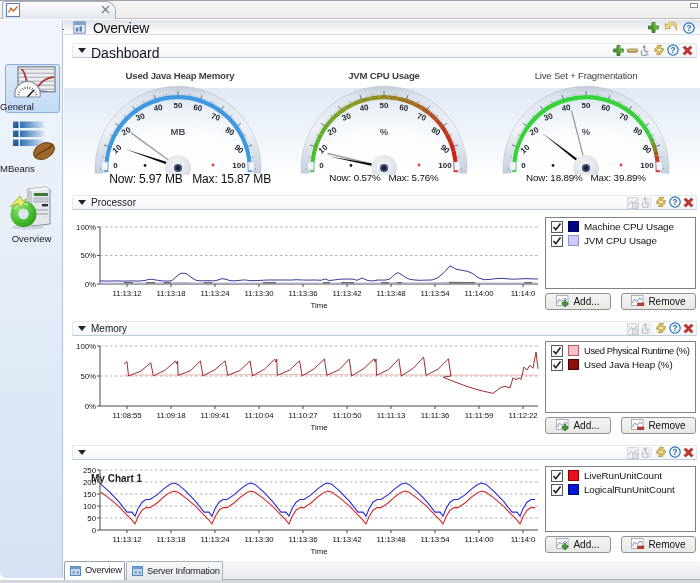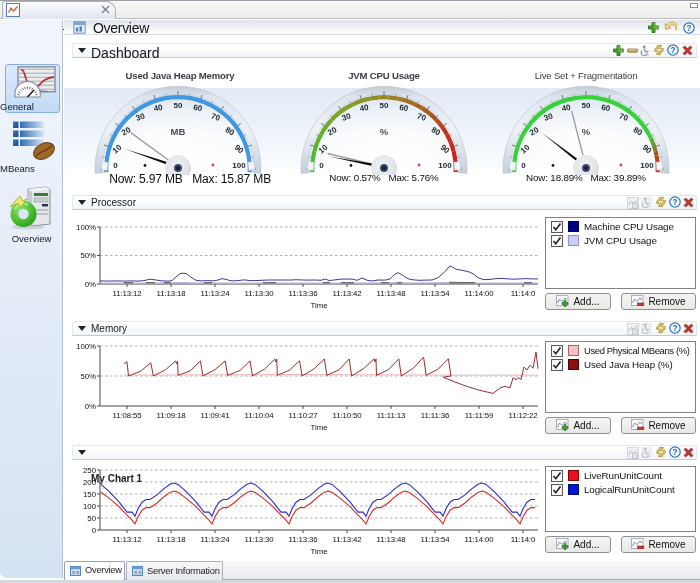--- a/index.html
+++ b/index.html
@@ -541,21 +541,21 @@
     <text x="247.0" y="92.0" font-size="7.8" fill="#111" text-anchor="middle">Time</text>
     <polyline points="52.0,37.1 228.0,36.5 368.0,37.1 466.0,37.1" fill="none" stroke="#eeb8b8" stroke-width="1"></polyline>
     <polyline points="52.0,26.0 55.0,23.6 56.5,38.0 68.7,33.2 78.8,24.8 81.3,38.0 93.5,31.8 103.6,23.0 104.6,26.0 105.6,23.0 106.1,37.4 118.3,32.8 128.4,22.9 130.9,38.0 143.1,31.5 153.2,22.9 155.7,37.4 167.9,32.5 178.0,22.9 180.5,38.0 192.7,31.1 202.8,21.1 203.8,24.1 204.8,21.1 205.3,37.4 217.5,32.1 227.6,22.8 230.1,38.0 242.3,30.7 252.4,21.0 254.9,37.4 267.1,31.8 277.2,21.0 279.7,38.0 291.9,30.4 302.0,20.9 303.0,23.9 304.0,20.9 304.5,37.4 316.7,31.4 326.8,20.9 329.3,38.0 341.5,30.0 351.6,19.1 354.1,37.4 366.3,31.0 376.4,20.8 378.9,38.0 371.0,39.2 383.0,44.0 396.0,48.8 408.0,52.4 421.0,55.4 428.0,50.0 433.0,48.2 438.0,50.0 441.0,39.8 444.0,41.6 447.0,39.8 449.0,41.6 452.0,29.0 455.0,32.0 458.0,27.2 461.0,30.2 464.0,14.0 466.0,30.8" fill="none" stroke="#9c2e2e" stroke-width="1"></polyline>
   </svg>
 <div style="position:absolute;left:545px;top:341px;width:151px;height:72px;background:#fff;border:1px solid #7f8389"></div>
 <svg width="12" height="12" style="position:absolute;left:551px;top:345px" viewBox="0 0 12 12">
     <rect x="0.5" y="0.5" width="11" height="11" fill="#fff" stroke="#565a60" stroke-width="1.1"></rect>
     <polyline points="2.5,6 4.8,8.7 9.5,2.6" fill="none" stroke="#21252b" stroke-width="1.7"></polyline>
   </svg>
 <div style="position:absolute;left:568px;top:345px;width:11px;height:11px;background:#f6c0c8;border:1px solid #b06068"></div>
-<div style="position:absolute;left:584px;top:345px;font-size:9.5px;letter-spacing:-0.4px;white-space:nowrap;color:#111">Used Physical MBeans (%)</div>
+<div style="position:absolute;left:584px;top:345px;font-size:9.5px;letter-spacing:-0.4px;white-space:nowrap;color:#111">Used Physical Runtime (%)</div>
 <svg width="12" height="12" style="position:absolute;left:551px;top:359px" viewBox="0 0 12 12">
     <rect x="0.5" y="0.5" width="11" height="11" fill="#fff" stroke="#565a60" stroke-width="1.1"></rect>
     <polyline points="2.5,6 4.8,8.7 9.5,2.6" fill="none" stroke="#21252b" stroke-width="1.7"></polyline>
   </svg>
 <div style="position:absolute;left:568px;top:359px;width:11px;height:11px;background:#8b1010;border:1px solid #500000"></div>
 <div style="position:absolute;left:584px;top:359px;font-size:9.8px;letter-spacing:-0.1px;white-space:nowrap;color:#111">Used Java Heap (%)</div>
 <div style="position:absolute;left:545px;top:417px;width:66px;height:17px;background:linear-gradient(#f4f4f3,#e8e8e5);border:1px solid #8e9297;border-radius:3px;display:flex;align-items:center;justify-content:center;font-size:10px;color:#111;gap:3px"><span style="position:relative;width:14px;height:13px;display:inline-block">
       <svg width="14" height="13" style="position:absolute;left:0px;top:0px" viewBox="0 0 14 13">
         <rect x="0.5" y="0.5" width="11.5" height="10" fill="#fdfdfd" stroke="#9aa0a8" stroke-width="0.8"></rect>
         <polyline points="1.5,8 3.5,4 6,6.5 9,3 11,5" fill="none" stroke="#7a86c8" stroke-width="1"></polyline>

